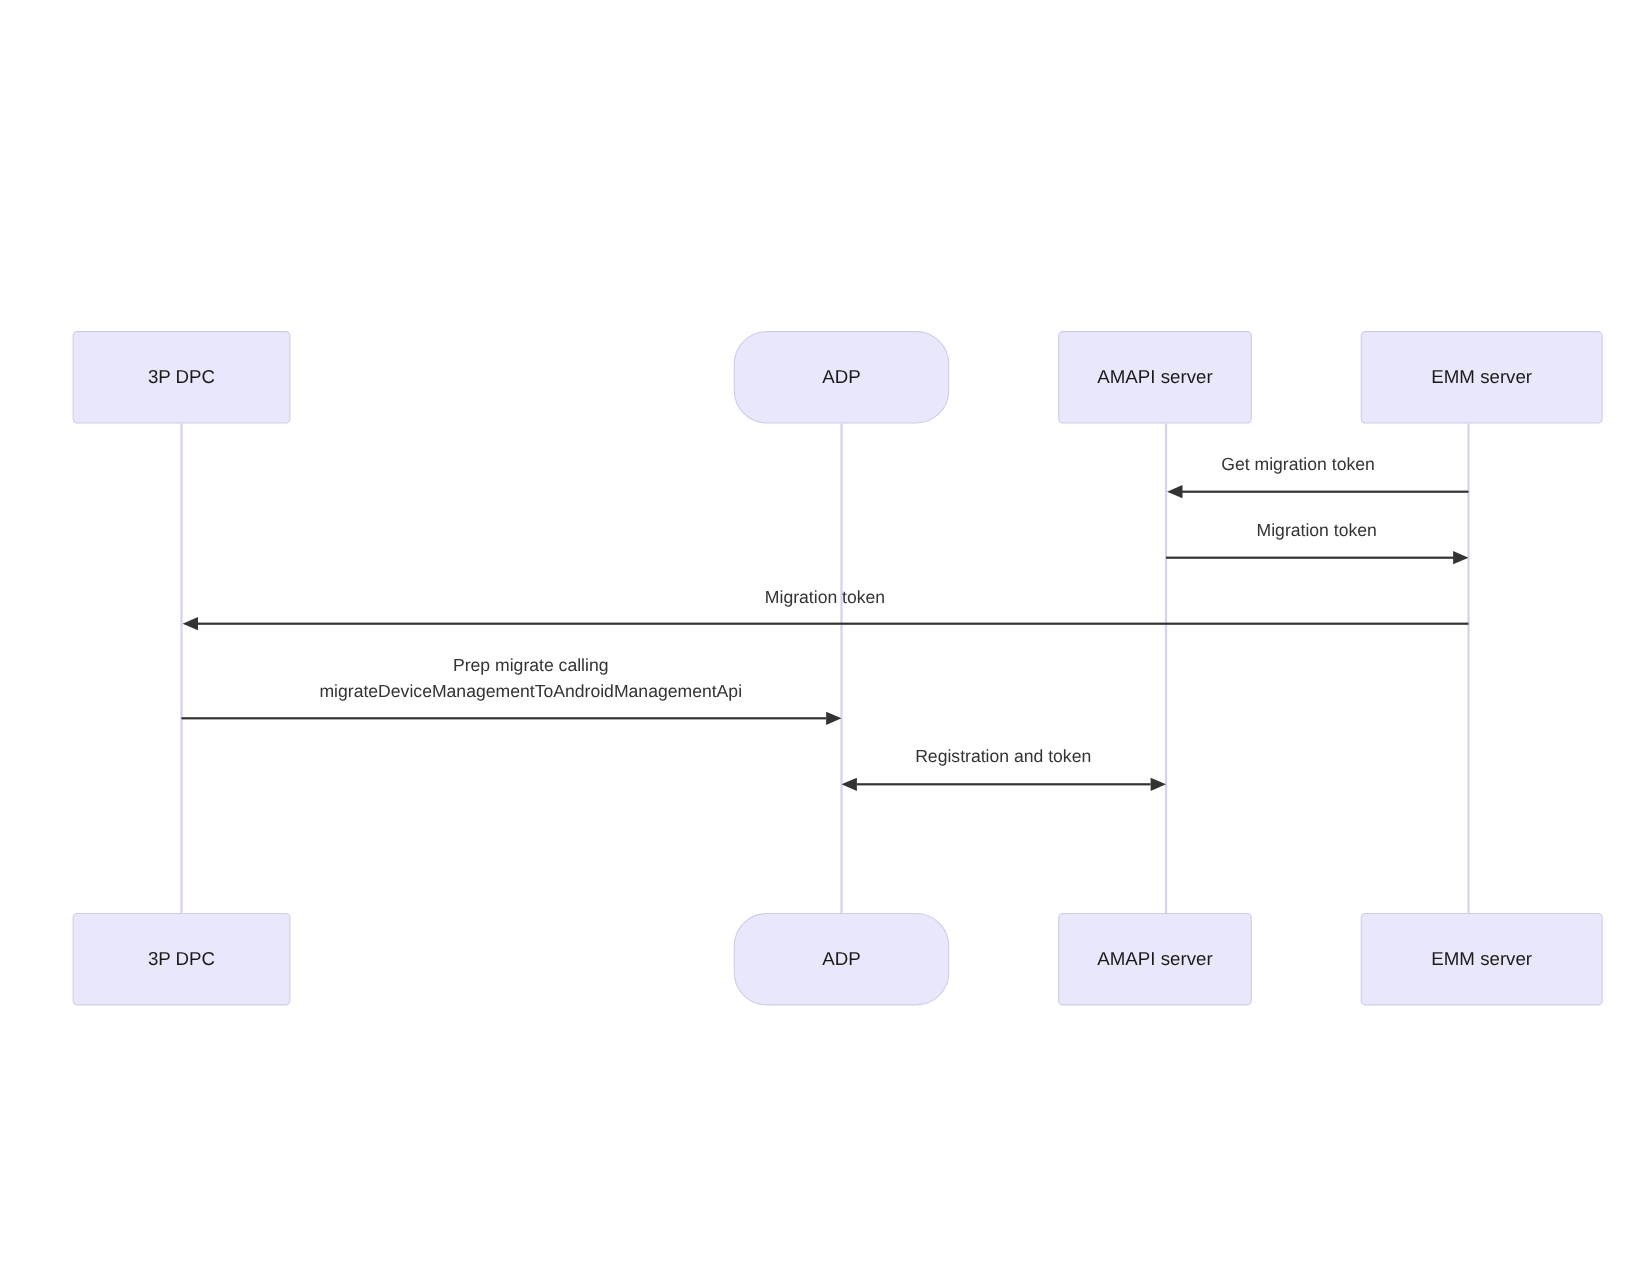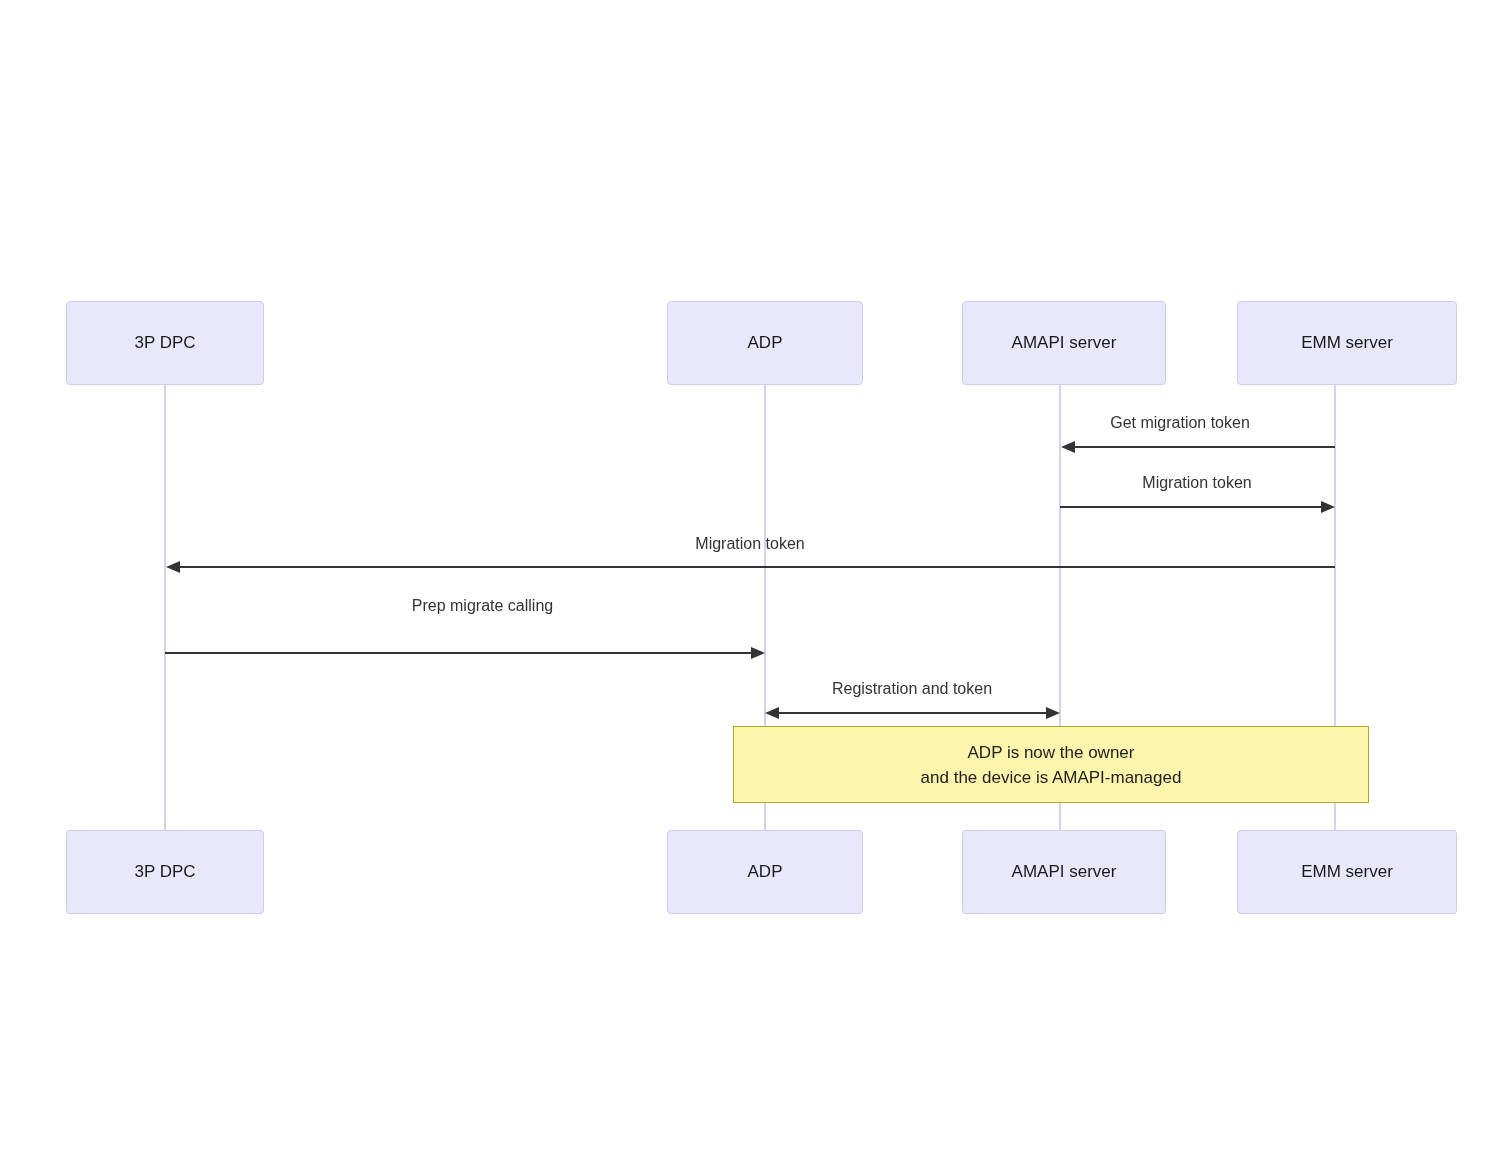--- a/index.html
+++ b/index.html
@@ -34,22 +34,22 @@
     border-radius: 4px;
     display: flex;
     align-items: center;
     justify-content: center;
     font-size: 17px;
     color: #1a1a1a;
   }
   .row-top    { top: 277px; }
   .row-bottom { top: 806px; }
   .a0 { left: 66px;   width: 198px; }
-  .a1 { left: 667px;  width: 196px; }
-  .a2 { left: 962px;  width: 204px; }
+  .a1 { left: 667px;  width: 196px; border-radius: 30px; }
+  .a2 { left: 962px;  width: 176px; }
   .a3 { left: 1237px; width: 220px; }
 
   
   .lifeline {
     position: absolute;
     top: 361px;
     height: 445px;
     width: 2px;
     background: var(--lifeline);
   }
@@ -158,33 +158,30 @@
   <div class="msg-label m2-label">Migration token</div>
   <div class="msg-line m2-line"></div>
   <div class="arrowhead point-right m2-head"></div>
 
   <div class="msg-label m3-label">Migration token</div>
   <div class="msg-line m3-line"></div>
   <div class="arrowhead point-left m3-head"></div>
 
   <div class="msg-label m4-label">
     <span>Prep migrate calling</span>
+    <span>migrateDeviceManagementToAndroidManagementApi</span>
   </div>
   <div class="msg-line m4-line"></div>
   <div class="arrowhead point-right m4-head"></div>
 
   <div class="msg-label m5-label">Registration and token</div>
   <div class="msg-line m5-line"></div>
   <div class="arrowhead point-left m5-head-l"></div>
   <div class="arrowhead point-right m5-head-r"></div>
 
-  <div class="note">
-    <span>ADP is now the owner</span>
-    <span>and the device is AMAPI-managed</span>
-  </div>
 
   <div class="actor row-bottom a0">
     <span>3P DPC</span>
   </div>
   <div class="actor row-bottom a1">
     <span>ADP</span>
   </div>
   <div class="actor row-bottom a2">
     <span>AMAPI server</span>
   </div>

